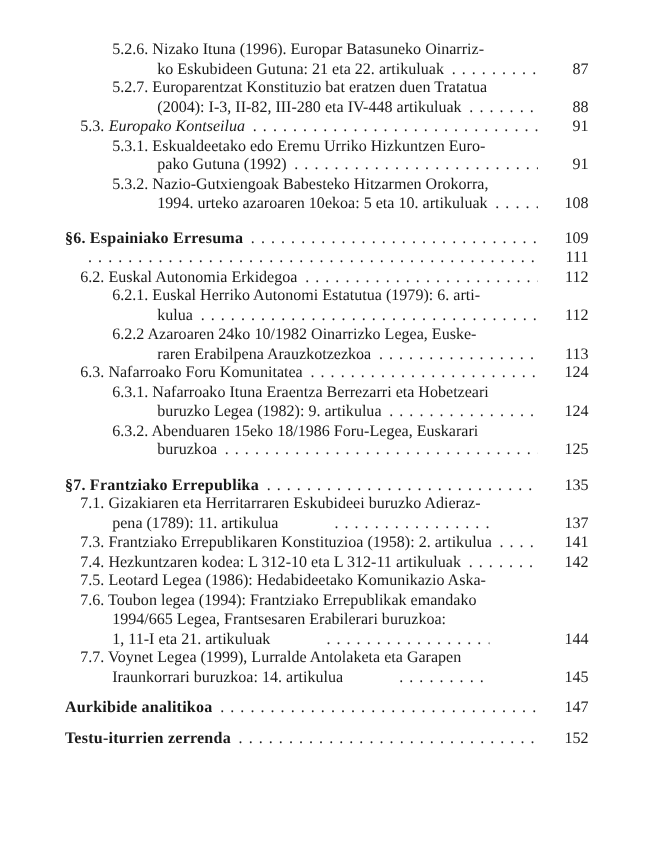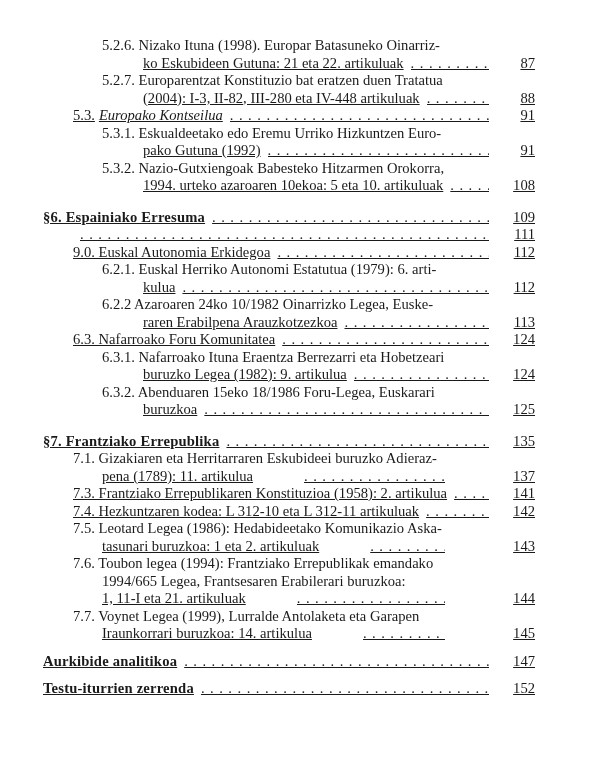--- a/index.html
+++ b/index.html
@@ -6,42 +6,42 @@
   .sheet{
     width:600px;height:772px;background:#ffffff;box-sizing:border-box;
     padding:37px 65px 0 43px;
     color:#1a1a1a;
     font-family:"Liberation Serif","DejaVu Serif",serif;
     font-size:14.6px;line-height:17.5px;
     overflow:hidden;
   }
   .e{}
   .ln{white-space:nowrap;}
-  .flex{display:flex;align-items:baseline;text-decoration:underline;}
+  .flex{display:flex;align-items:baseline;}
   .t{white-space:nowrap;}
   .b{font-weight:bold;letter-spacing:.2px;}
   .it{font-style:italic;margin-left:4px;}
-  .i0{margin-left:0;justify-content:flex-end;}
+  .i0{margin-left:16px;justify-content:flex-end;}
   .i1{margin-left:30px;justify-content:flex-end;}
   .i1c{margin-left:59px;gap:44px;}
   .i2{margin-left:59px;}
   .i2c{margin-left:100px;}
   .lead{flex:1 1 0;min-width:0;overflow:hidden;white-space:nowrap;margin:0 12px 0 7px;color:#1f1f1f;}
   .lead::after{content:"........................................................................................";letter-spacing:5.5px;}
   .pg{min-width:34px;text-align:right;flex:0 0 auto;}
   .gap14{margin-top:14px;}
   .gap10{margin-top:10px;}
 </style>
 </head>
 <body>
 
 <div class="sheet">
 
   <div class="e">
-    <div class="ln i2">5.2.6. Nizako Ituna (1998). Europar Batasuneko Oinarriz-</div>
+    <div class="ln i2">5.2.6. Nizako Ituna (1996). Europar Batasuneko Oinarriz-</div>
     <div class="ln flex i2c">
       <span class="t">ko Eskubideen Gutuna: 21 eta 22. artikuluak</span>
       <span class="lead"></span>
       <span class="pg">87</span>
     </div>
   </div>
 
   <div class="e">
     <div class="ln i2">5.2.7. Europarentzat Konstituzio bat eratzen duen Tratatua</div>
     <div class="ln flex i2c">
@@ -88,21 +88,21 @@
 
   <div class="e">
     <div class="ln flex i1">
       <span class="lead"></span>
       <span class="pg">111</span>
     </div>
   </div>
 
   <div class="e">
     <div class="ln flex i1">
-      <span class="t">9.0. Euskal Autonomia Erkidegoa</span>
+      <span class="t">6.2. Euskal Autonomia Erkidegoa</span>
       <span class="lead"></span>
       <span class="pg">112</span>
     </div>
   </div>
 
   <div class="e">
     <div class="ln i2">6.2.1. Euskal Herriko Autonomi Estatutua (1979): 6. arti-</div>
     <div class="ln flex i2c">
       <span class="t">kulua</span>
       <span class="lead"></span>
@@ -174,25 +174,20 @@
   <div class="e">
     <div class="ln flex i1">
       <span class="t">7.4. Hezkuntzaren kodea: L 312-10 eta L 312-11 artikuluak</span>
       <span class="lead"></span>
       <span class="pg">142</span>
     </div>
   </div>
 
   <div class="e">
     <div class="ln i1">7.5. Leotard Legea (1986): Hedabideetako Komunikazio Aska-</div>
-    <div class="ln flex i1c">
-      <span class="t">tasunari buruzkoa: 1 eta 2. artikuluak</span>
-      <span class="lead"></span>
-      <span class="pg">143</span>
-    </div>
   </div>
 
   <div class="e">
     <div class="ln i1">7.6. Toubon legea (1994): Frantziako Errepublikak emandako</div>
     <div class="ln i1c">1994/665 Legea, Frantsesaren Erabilerari buruzkoa:</div>
     <div class="ln flex i1c">
       <span class="t">1, 11-I eta 21. artikuluak</span>
       <span class="lead"></span>
       <span class="pg">144</span>
     </div>

